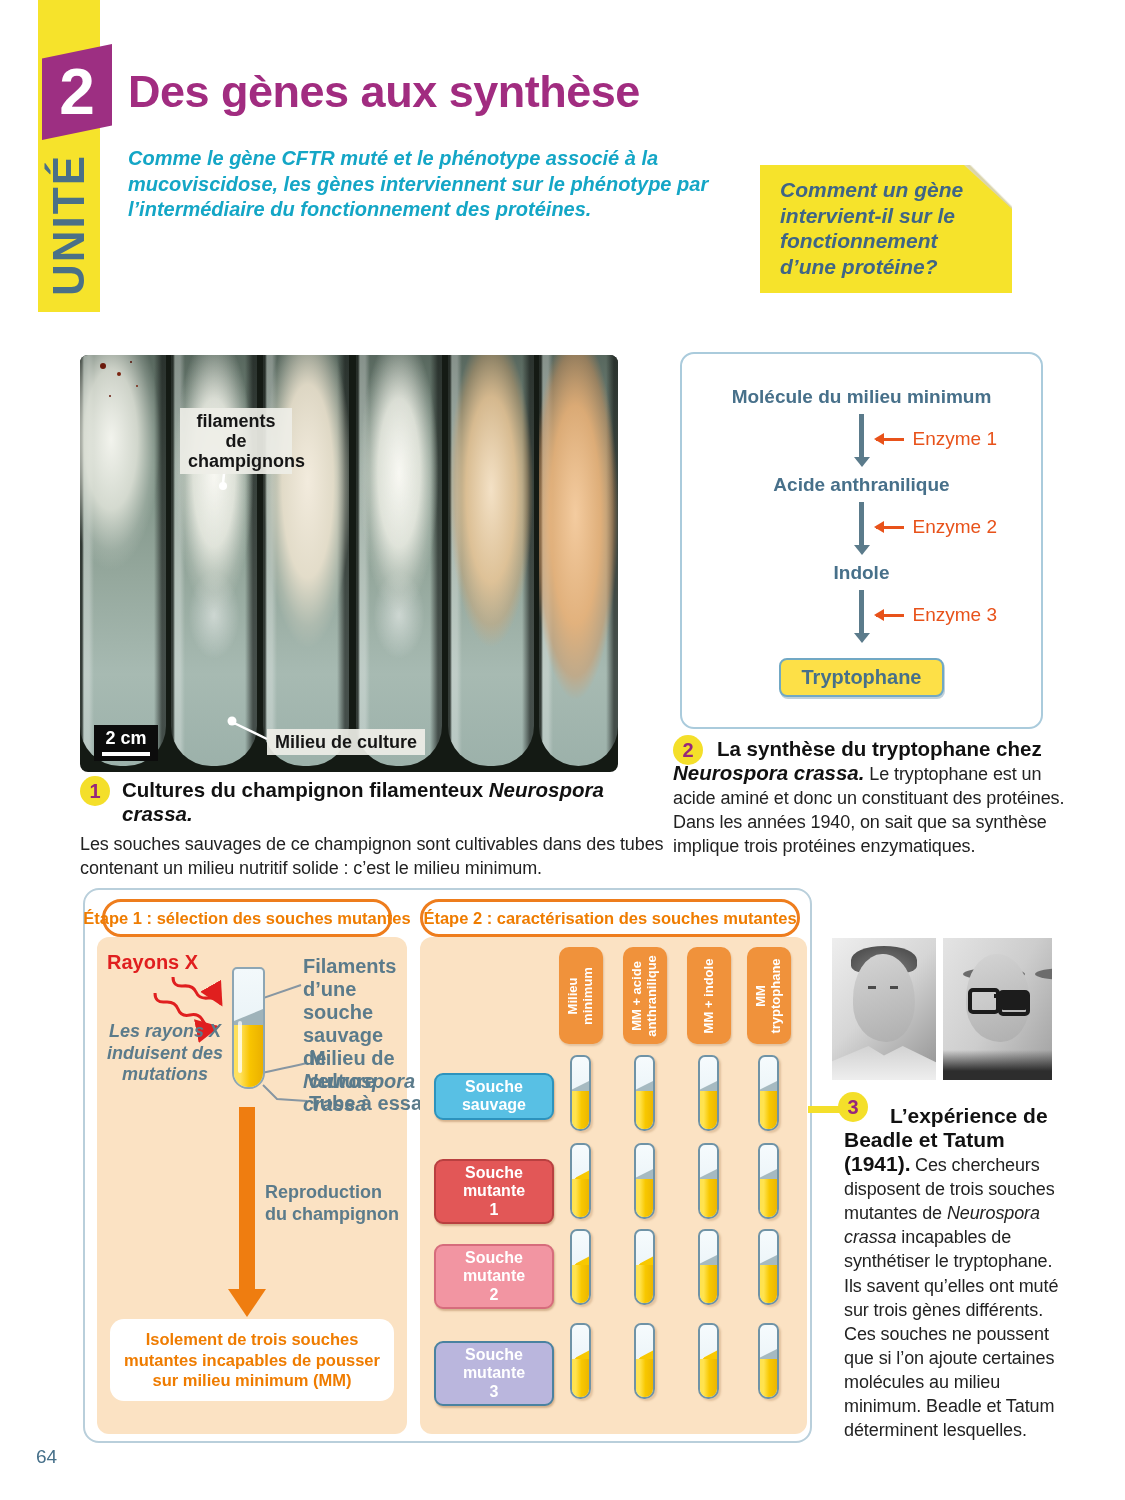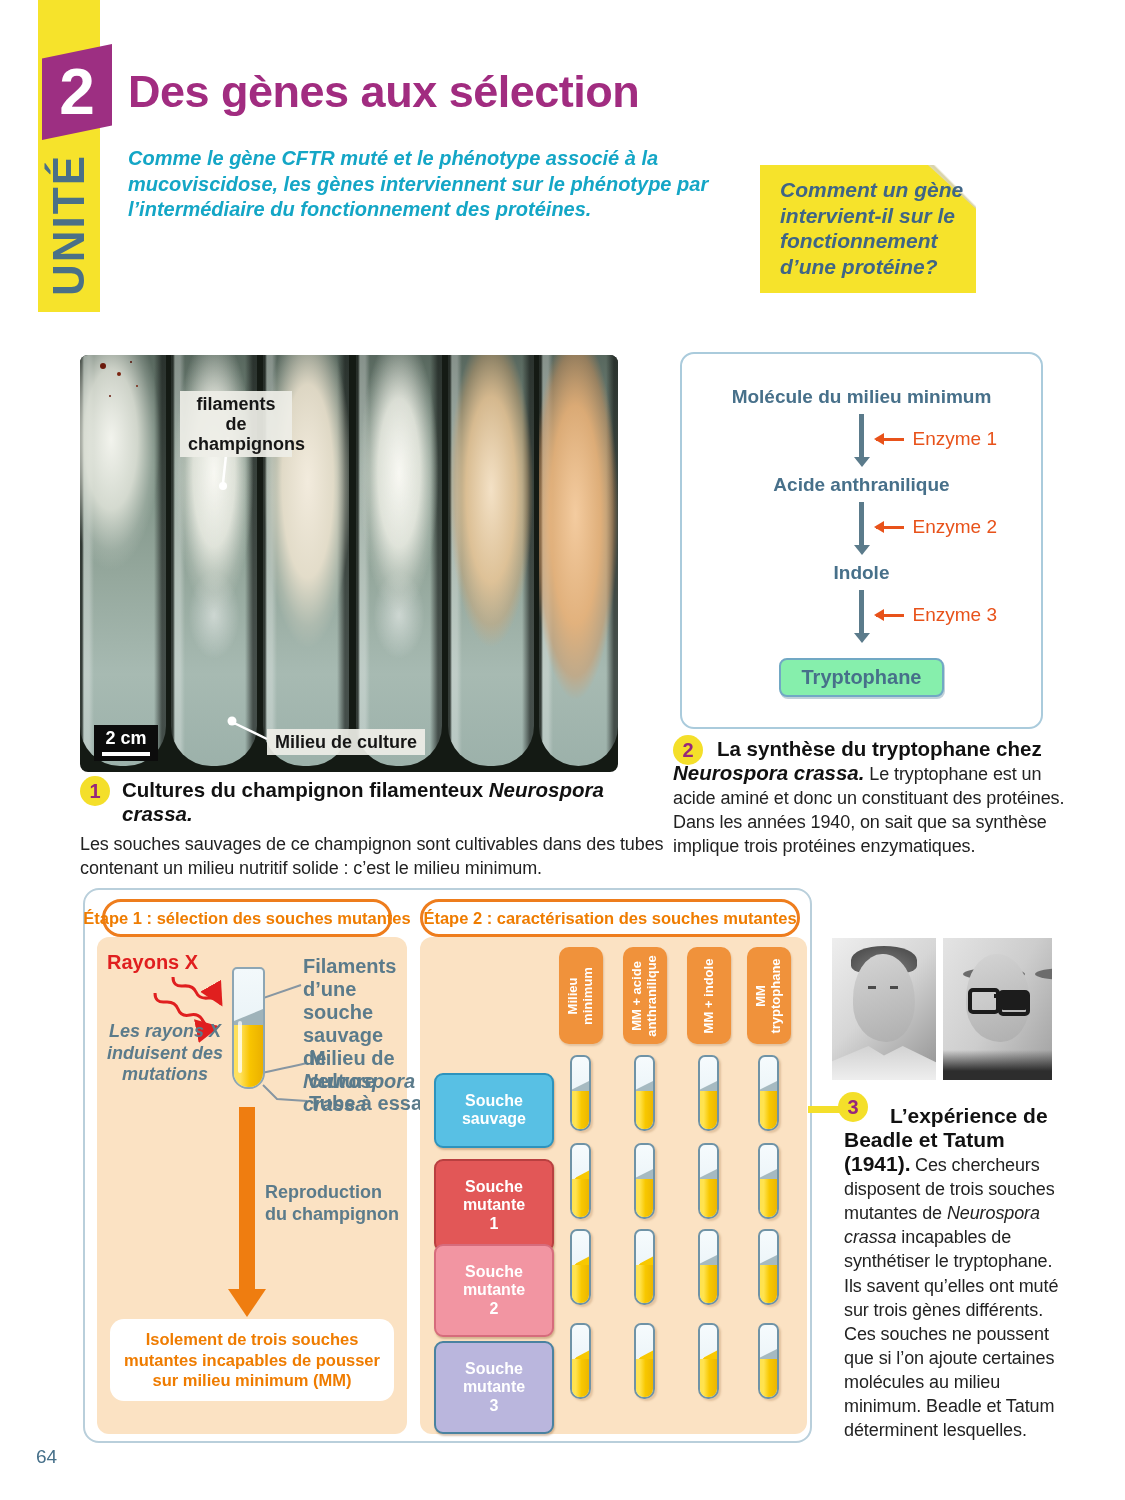--- a/index.html
+++ b/index.html
@@ -11,21 +11,21 @@
   .yellow-band{left:38px;top:0;width:62px;height:312px;background:#f6e32b;}
   .unite-wrap{left:30px;top:138px;width:78px;height:174px;display:flex;align-items:center;justify-content:center;}
   .unite-wrap span{transform:rotate(-90deg);white-space:nowrap;font-size:44px;font-weight:bold;
         color:#4a7087;letter-spacing:2px;}
   .unit-num{left:42px;top:44px;width:70px;height:96px;background:#9d2f82;
         clip-path:polygon(0 15%,100% 0,100% 85%,0 100%);display:flex;align-items:center;justify-content:center;
         color:#fff;font-size:64px;font-weight:800;}
   .page-title{left:128px;top:66px;font-size:45px;font-weight:800;color:#a12c80;letter-spacing:-0.5px;}
   .intro{left:128px;top:146px;width:648px;font-size:20px;font-weight:bold;font-style:italic;
         color:#14a6c6;line-height:1.28;}
-  .note{left:760px;top:165px;width:216px;height:128px;background:#f6e32b;}
+  .note{left:760px;top:165px;width:252px;height:128px;background:#f6e32b;}
   .note .fold{position:absolute;top:0;right:0;width:48px;height:44px;
         background:linear-gradient(225deg,#ffffff 0 44%,#d8d2a8 47%,#f1ecc9 62%,#c9c28b 100%);
         clip-path:polygon(0 0,100% 0,100% 100%);}
   .note p{position:absolute;left:20px;top:12px;width:200px;margin:0;font-size:21px;font-weight:bold;
         font-style:italic;color:#3f6586;line-height:1.22;}
 
   
   .photo{left:80px;top:355px;width:538px;height:417px;background:#141a14;border-radius:8px;overflow:hidden;}
   .ptube{position:absolute;top:-8px;bottom:6px;width:86px;border-radius:0 0 40px 40px;
         background:
@@ -36,21 +36,21 @@
                    radial-gradient(40% 14% at 50% 64%,rgba(255,255,255,.5),rgba(255,255,255,0) 75%);}
   .pt1{left:0;} .pt2{left:91px;} .pt3{left:183px;} .pt4{left:276px;} .pt5{left:368px;} .pt6{left:459px;width:79px;}
   .pt1::before{background:radial-gradient(70% 38% at 36% 22%,rgba(250,250,244,.94),rgba(232,234,224,.8) 44%,rgba(190,200,190,.3) 70%,rgba(0,0,0,0) 82%);}
   .pt3::before{background:radial-gradient(62% 48% at 52% 32%,rgba(246,238,224,.97),rgba(238,228,208,.88) 48%,rgba(205,206,190,.35) 72%,rgba(0,0,0,0) 83%);}
   .pt5::before{background:radial-gradient(60% 46% at 50% 34%,rgba(248,228,200,.96),rgba(240,200,150,.8) 48%,rgba(216,166,110,.4) 70%,rgba(0,0,0,0) 82%);}
   .pt6::before{background:radial-gradient(64% 52% at 46% 40%,rgba(247,205,160,.97),rgba(238,178,118,.85) 50%,rgba(220,150,90,.45) 74%,rgba(0,0,0,0) 85%);}
   .pt1::after{content:"";position:absolute;left:20px;top:16px;width:6px;height:6px;border-radius:50%;background:#6b1a0c;
         box-shadow:16px 8px 0 -1px #7a2410,28px -4px 0 -2px #551007,7px 30px 0 -2px #66190b,34px 20px 0 -2px #7a2410;}
   .photo-label{position:absolute;background:rgba(238,238,231,.92);color:#161616;font-weight:bold;
         font-size:18px;line-height:1.12;padding:3px 8px;text-align:center;}
-  .lbl-filaments{left:100px;top:36px;width:96px;}
+  .lbl-filaments{left:100px;top:53px;width:96px;}
   .lbl-milieu{left:187px;top:374px;white-space:nowrap;}
   .scalebar{position:absolute;left:14px;top:370px;width:64px;height:36px;background:#0c0c0c;color:#fff;
         font-weight:bold;font-size:18px;text-align:center;line-height:26px;}
   .scalebar::after{content:"";position:absolute;left:8px;bottom:5px;width:48px;height:4px;background:#fff;}
 
   
   .badge{position:absolute;width:30px;height:30px;border-radius:50%;background:#f4df2a;color:#96267c;
         font-weight:800;font-size:20px;display:flex;align-items:center;justify-content:center;}
   .cap-title{font-size:20.5px;font-weight:bold;color:#111;}
   .cap-body{font-size:18px;color:#222;line-height:1.34;letter-spacing:-0.1px;}
@@ -70,21 +70,21 @@
   .pw-step{font-size:19px;font-weight:bold;color:#47708a;margin-top:2px;}
   .pw-row{position:relative;width:100%;height:64px;display:flex;justify-content:center;}
   .varr{position:relative;width:5px;height:44px;background:#5b7b8b;margin-top:6px;}
   .varr::after{content:"";position:absolute;left:-5.5px;bottom:-9px;border-left:8px solid transparent;
         border-right:8px solid transparent;border-top:10px solid #5b7b8b;}
   .enzyme{position:absolute;left:calc(50% + 14px);top:20px;display:flex;align-items:center;
         color:#e8521a;font-weight:normal;font-size:19px;white-space:nowrap;}
   .harr{display:inline-block;position:relative;width:28px;height:3px;background:#e8521a;margin-right:9px;}
   .harr::before{content:"";position:absolute;left:-2px;top:-4.5px;border-right:10px solid #e8521a;
         border-top:6px solid transparent;border-bottom:6px solid transparent;}
-  .pw-product{margin-top:10px;background:#86efac;border:2px solid #71a8c4;border-radius:8px;
+  .pw-product{margin-top:10px;background:#fde047;border:2px solid #71a8c4;border-radius:8px;
         padding:6px 20px;color:#47708a;font-weight:bold;font-size:20px;box-shadow:1px 2px 0 rgba(100,140,160,.4);}
 
   
   .fig3{left:83px;top:888px;width:729px;height:555px;background:#fff;border:2px solid #b9cfdb;
         border-radius:16px;box-sizing:border-box;}
   .etape{position:absolute;top:9px;height:38px;background:#fff;border:3px solid #ee7d1d;border-radius:19px;
         box-sizing:border-box;display:flex;align-items:center;justify-content:center;color:#ef7c00;
         font-weight:bold;font-size:16.5px;z-index:3;padding:0 8px;white-space:nowrap;}
   .etape1{left:17px;width:290px;} .etape2{left:335px;width:380px;}
   .panel{position:absolute;top:47px;background:#fbe2c3;border-radius:12px;}
@@ -113,21 +113,21 @@
         padding:10px 8px;box-sizing:border-box;text-align:center;color:#ef7c00;font-weight:bold;
         font-size:16.5px;line-height:1.25;}
   .lp-svg{position:absolute;inset:0;pointer-events:none;}
 
   .media-pill{position:absolute;top:10px;width:44px;height:97px;background:#f0923b;border-radius:10px;
         box-shadow:1px 2px 2px rgba(150,100,50,.25);}
   .media-pill-text{position:absolute;left:-24px;top:26.5px;width:92px;height:44px;transform:rotate(-90deg);
         color:#fff;font-weight:bold;font-size:13px;line-height:1.12;text-align:center;
         display:flex;align-items:center;justify-content:center;}
   .strain-label{position:absolute;left:14px;width:120px;box-sizing:border-box;text-align:center;color:#fff;
-        font-weight:bold;font-size:16px;line-height:1.15;padding:17px 2px;border-radius:9px;
+        font-weight:bold;font-size:16px;line-height:1.15;padding:3px 2px;border-radius:9px;
         box-shadow:1px 2px 2px rgba(140,90,40,.35);}
   .wild{background:#58c0e4;border:2px solid #2d93bd;}
   .mutant1{background:#e25757;border:2px solid #b94040;}
   .mutant2{background:#f295a2;border:2px solid #d66c7c;}
   .mutant3{background:#bab6dd;border:2px solid #4a82a0;}
   .mtube{position:absolute;width:21px;height:76px;background:linear-gradient(180deg,#f6fbfd,#e2eef4);
         border:2px solid #6f93a6;border-radius:7px 7px 10px 10px;overflow:hidden;box-sizing:border-box;
         box-shadow:2px 2px 2px rgba(150,100,50,.25);}
   .mtube .cap{position:absolute;left:0;right:0;top:24px;height:14px;}
   .mtube .fill{position:absolute;left:0;right:0;bottom:0;height:38px;
@@ -165,21 +165,21 @@
 
 <div id="page">
 
   <div class="abs yellow-band"></div>
   <div class="abs unite-wrap">
     <span>UNITÉ</span>
   </div>
   <div class="abs unit-num">
     <span>2</span>
   </div>
-  <h1 class="abs page-title" style="margin:0;">Des gènes aux sélection</h1>
+  <h1 class="abs page-title" style="margin:0;">Des gènes aux synthèse</h1>
   <div class="abs intro">Comme le gène CFTR muté et le phénotype associé à la mucoviscidose, les gènes interviennent sur le phénotype par l’intermédiaire du fonctionnement des protéines.</div>
 
   <div class="abs note">
     <div class="fold"></div>
     <p>Comment un gène intervient-il sur le fonctionnement d’une protéine?</p>
   </div>
 
   <div class="abs photo">
     <div class="ptube pt1"></div>
     <div class="ptube pt2"></div>

